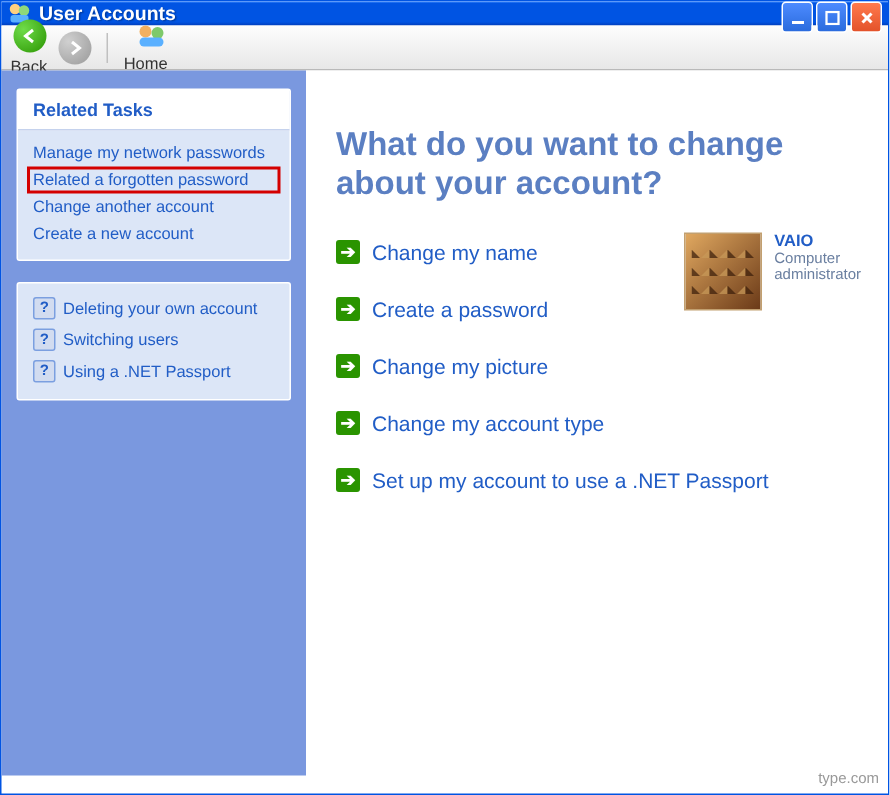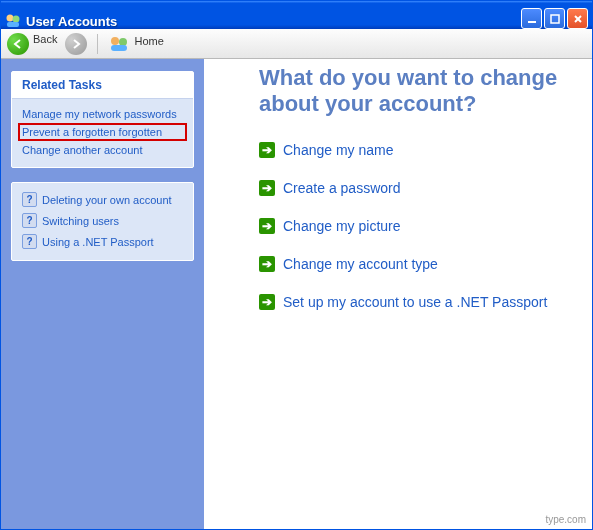--- a/index.html
+++ b/index.html
@@ -1,40 +1,40 @@
 <!DOCTYPE html>
 <html><head>
 <meta charset="utf-8">
 <style>
   * { box-sizing: border-box; margin: 0; padding: 0; }
   body { font-family: Tahoma, sans-serif; font-size: 11px; background: #fff; }
   .window { width: 593px; height: 530px; border: 1px solid #0054e3; background: #fff; position: relative; }
-  .titlebar { height: 28px; background: linear-gradient(to bottom, #3b8aff 0%, #0054e3 8%, #0054e3 85%, #003dbb 100%); display: flex; align-items: flex-end; padding: 0 4px; color: #fff; font-weight: bold; }
+  .titlebar { height: 16px; background: linear-gradient(to bottom, #3b8aff 0%, #0054e3 8%, #0054e3 85%, #003dbb 100%); display: flex; align-items: flex-start; padding: 0 4px; color: #fff; font-weight: bold; }
   .titlebar .icon { width: 16px; height: 16px; margin-right: 5px; display: flex; align-items: center; justify-content: center; }
   .titlebar .title { flex: 1; font-size: 13px; text-shadow: 1px 1px 1px rgba(0,0,0,0.3); }
   .win-btns { display: flex; gap: 2px; }
   .win-btn { width: 21px; height: 21px; border-radius: 3px; border: 1px solid #fff; display: flex; align-items: center; justify-content: center; font-family: Arial; font-size: 11px; font-weight: bold; color: #fff; cursor: pointer; }
   .win-min, .win-max { background: linear-gradient(to bottom, #4d8bff, #2a6bdd); }
   .win-close { background: linear-gradient(to bottom, #ff7a4d, #e3522a); }
   .toolbar { height: 30px; background: linear-gradient(to bottom, #fdfdfd, #e7e7e7); border-bottom: 1px solid #b9b9b9; display: flex; align-items: center; padding: 0 6px; gap: 8px; }
   .toolbar-sep { width: 1px; height: 20px; background: #c0c0c0; margin: 0 2px; }
-  .nav-btn { display: flex; align-items: flex-start; gap: 4px; cursor: pointer; color: #333; }
+  .nav-btn { display: flex; align-items: flex-end; gap: 4px; cursor: pointer; color: #333; flex-direction: column; }
   .nav-circle { width: 22px; height: 22px; border-radius: 50%; display: flex; align-items: center; justify-content: center; font-size: 14px; color: #fff; font-weight: bold; }
   .nav-back .nav-circle { background: radial-gradient(circle at 30% 30%, #6fdc4a, #2a9400); }
   .nav-fwd .nav-circle { background: radial-gradient(circle at 30% 30%, #d0d0d0, #999); }
   .home-icon { display: flex; gap: 0; }
-  .body-area { display: flex; height: calc(100% - 58px); gap: 35px; }
+  .body-area { display: flex; height: calc(100% - 58px); }
   .sidebar { width: 203px; background: #7a98df; padding: 12px 10px; display: flex; flex-direction: column; gap: 14px; }
   .panel { background: #dce6f7; border: 1px solid #fff; border-radius: 2px; }
   .panel-header { background: #fff; color: #215dc6; font-weight: bold; font-size: 12px; padding: 6px 10px; border-bottom: 1px solid #c5d2ed; }
   .panel-body { padding: 6px 6px 8px 6px; }
   .panel-link { display: flex; align-items: center; gap: 5px; padding: 3px 4px; color: #215dc6; cursor: pointer; font-size: 11px; }
   .panel-link.highlight { border: 2px solid #d40000; padding: 1px 2px; }
   .q-icon { width: 15px; height: 15px; background: #d2dcf0; border: 1px solid #7b9fe0; border-radius: 2px; display: flex; align-items: center; justify-content: center; color: #215dc6; font-weight: bold; font-size: 10px; }
-  .main { flex: 1; padding: 6px 18px 10px 20px; background: #fff; overflow: hidden; }
+  .main { flex: 1; padding: 36px 18px 10px 20px; background: #fff; overflow: hidden; }
   .main-heading { color: #5b7fc2; font-size: 22px; font-weight: bold; font-family: "Franklin Gothic Medium", Tahoma, sans-serif; line-height: 1.2; margin-bottom: 24px; }
   .task-row { display: flex; align-items: center; gap: 8px; margin-bottom: 22px; cursor: pointer; }
   .task-arrow { width: 16px; height: 16px; background: #2a9400; color: #fff; display: flex; align-items: center; justify-content: center; border-radius: 2px; font-size: 12px; font-weight: bold; }
   .task-label { color: #215dc6; font-size: 14px; }
   .user-box { position: absolute; right: 18px; top: 154px; display: flex; gap: 8px; align-items: flex-start; }
   .avatar { width: 52px; height: 52px; background: linear-gradient(135deg, #e0a860, #6b3a18); border: 1px solid #c2a070; position: relative; overflow: hidden; }
   .avatar::before { content: ""; position: absolute; inset: 4px; background:
     linear-gradient(45deg, #3a1d0a 25%, transparent 25%) 0 0/12px 12px,
     linear-gradient(-45deg, #c99b5a 25%, transparent 25%) 0 0/12px 12px; opacity: .7; }
   .user-info { display: flex; flex-direction: column; color: #215dc6; font-size: 11px; }
@@ -109,24 +109,27 @@
 
     <div class="sidebar">
 
       <div class="panel">
         <div class="panel-header">Related Tasks</div>
         <div class="panel-body">
           <div class="panel-link">
               <span>Manage my network passwords</span>
             </div>
           <div class="panel-link highlight">
-              <span>Prevent a forgotten forgotten</span>
+              <span>Related a forgotten password</span>
             </div>
           <div class="panel-link">
               <span>Change another account</span>
+            </div>
+          <div class="panel-link">
+              <span>Create a new account</span>
             </div>
         </div>
       </div>
 
       <div class="panel">
         <div class="panel-body">
           <div class="panel-link">
             <span class="q-icon">?</span>
             <span>Deleting your own account</span>
           </div>
@@ -163,15 +166,23 @@
         <span class="task-label">Change my account type</span>
       </div>
       <div class="task-row">
         <span class="task-arrow">➔</span>
         <span class="task-label">Set up my account to use a .NET Passport</span>
       </div>
 
     </div>
   </div>
 
+  <div class="user-box">
+    <div class="avatar"></div>
+    <div class="user-info">
+      <span class="uname">VAIO</span>
+      <span class="urole">Computer</span>
+      <span class="urole">administrator</span>
+    </div>
+  </div>
 
   <div class="watermark">type.com</div>
 </div>
 
 </body></html>

